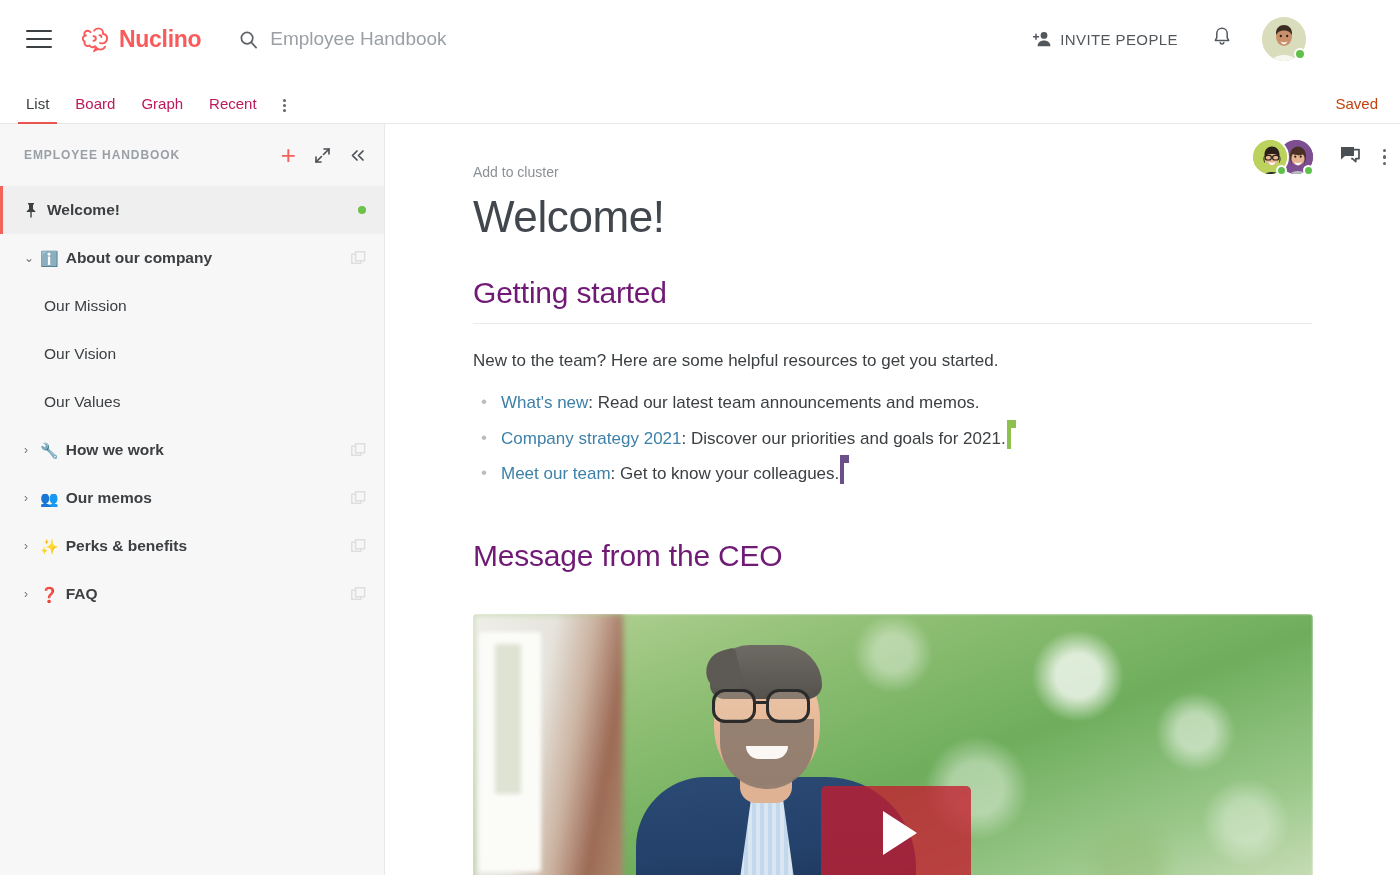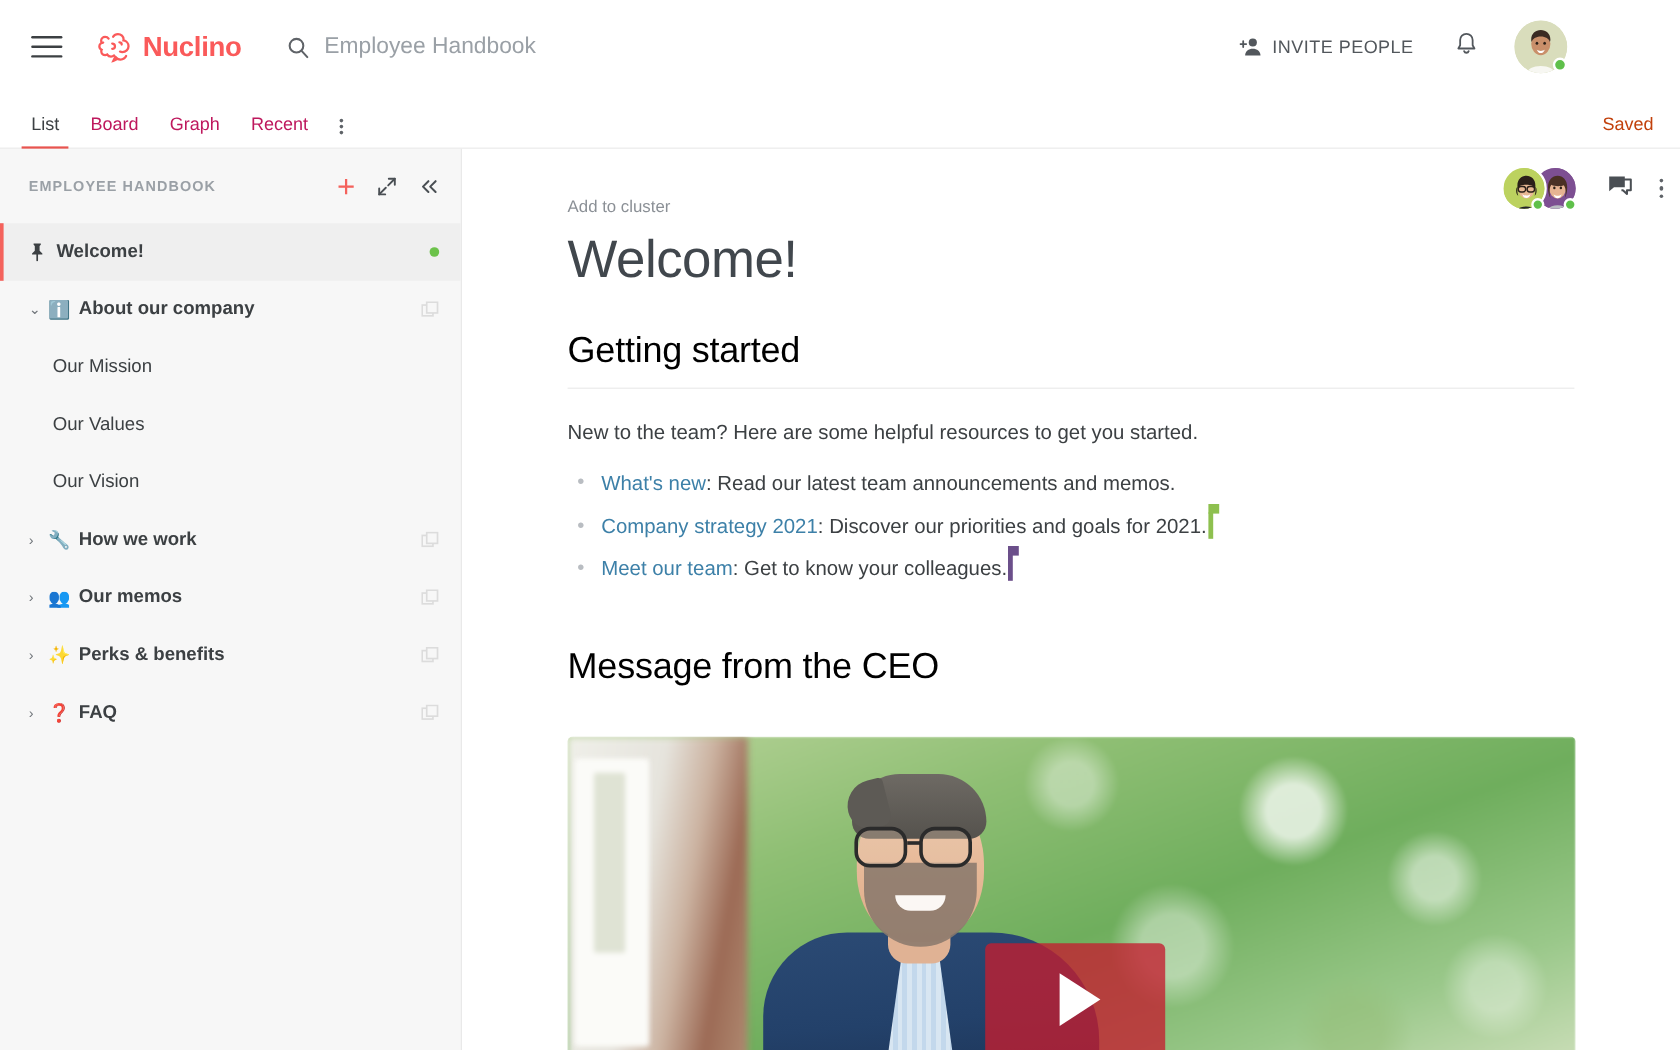--- a/index.html
+++ b/index.html
@@ -139,21 +139,21 @@
   .ca-dots { cursor: pointer; display: flex; flex-direction: column; gap: 3px; align-items: center; }
   .ca-dots i { width: 3.5px; height: 3.5px; border-radius: 50%; background: #5f6368; display: block; }
 
   .doc { padding: 40px 88px 0 88px; }
   .breadcrumb { font-size: 14px; color: #8b9096; cursor: pointer; margin-bottom: 12px; }
   .doc-title {
     font-size: 44px; font-weight: normal; color: #41474d;
     letter-spacing: -0.4px; margin-bottom: 34px;
   }
   .h2 {
-    font-size: 30px; font-weight: normal; color: #000000; letter-spacing: -0.2px;
+    font-size: 30px; font-weight: normal; color: #701a75; letter-spacing: -0.2px;
     padding-bottom: 13px;
   }
   .h2.ruled { border-bottom: 1px solid #eaeaea; }
   .para { font-size: 17px; line-height: 1.55; color: #3c4043; margin-top: 24px; }
   .para b { font-weight: normal; }
   ul.bullets { list-style: none; margin-top: 16px; }
   ul.bullets li {
     font-size: 17px; line-height: 1.5; color: #3c4043;
     padding-left: 28px; position: relative; margin-bottom: 10px;
   }
@@ -397,25 +397,25 @@
       <rect x="0.8" y="3.2" width="9" height="9" fill="none" stroke="#dcdcdc" stroke-width="1.4"></rect>
       <rect x="4.6" y="0.8" width="9" height="9" fill="#f7f7f7" stroke="#dcdcdc" stroke-width="1.4"></rect>
     </svg>
   </div>
 
   <div class="sb-item child">
     <span class="sb-label">Our Mission</span>
   </div>
 
   <div class="sb-item child">
+    <span class="sb-label">Our Vision</span>
+  </div>
+
+  <div class="sb-item child">
     <span class="sb-label">Our Values</span>
-  </div>
-
-  <div class="sb-item child">
-    <span class="sb-label">Our Vision</span>
   </div>
 
   <div class="sb-item">
     <span class="chev">›</span>
     <span class="sb-emoji">🔧</span>
     <span class="sb-label bold">How we work</span>
     <span class="spacer"></span>
     <svg width="15" height="15" viewBox="0 0 15 15">
       <rect x="0.8" y="3.2" width="9" height="9" fill="none" stroke="#dcdcdc" stroke-width="1.4"></rect>
       <rect x="4.6" y="0.8" width="9" height="9" fill="#f7f7f7" stroke="#dcdcdc" stroke-width="1.4"></rect>

